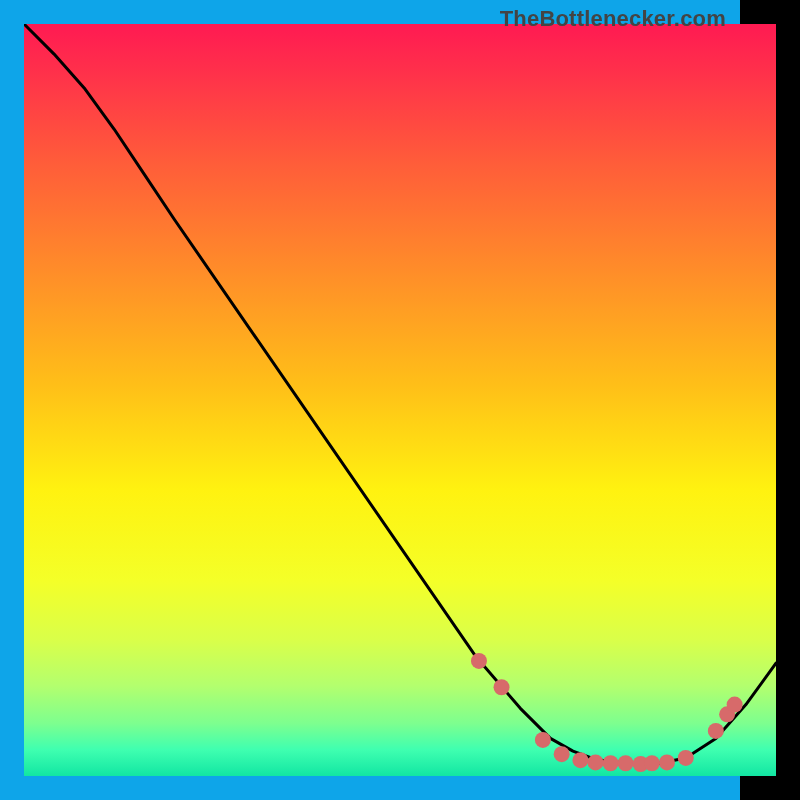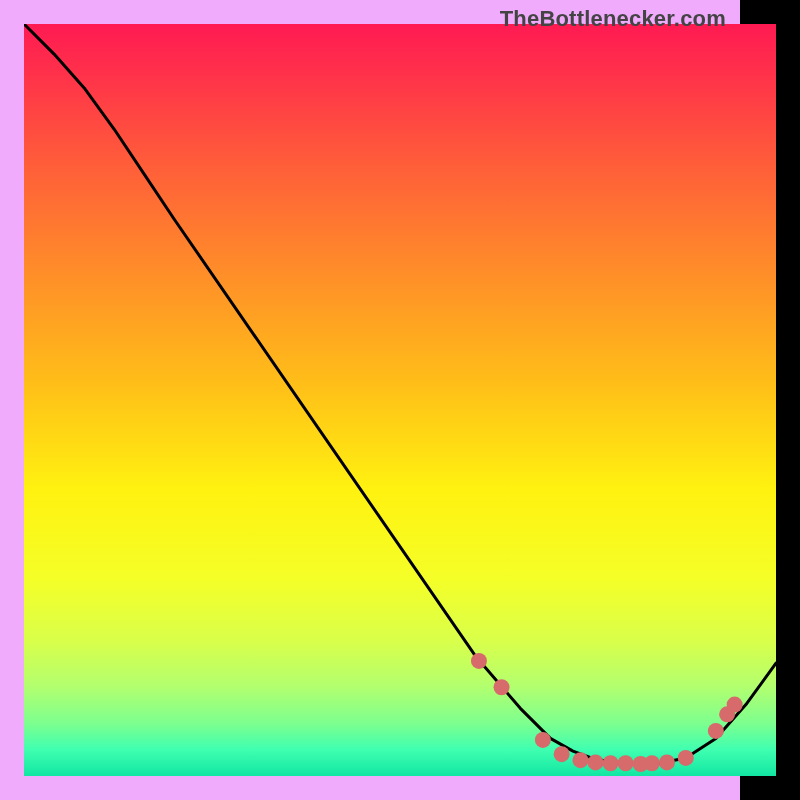--- a/index.html
+++ b/index.html
@@ -8,21 +8,21 @@
     width: 800px;
     height: 800px;
     overflow: hidden;
     background: #000;
     font-family: Arial, Helvetica, sans-serif;
   }
   .frame {
     position: relative;
     width: 740px;
     height: 800px;
-    background: #f0abfc;
+    background: #0ea5e9;
   }
   .plot {
     position: absolute;
     left: 24px;
     top: 24px;
     width: 752px;
     height: 752px;
     overflow: hidden;
   }
   .attribution {

